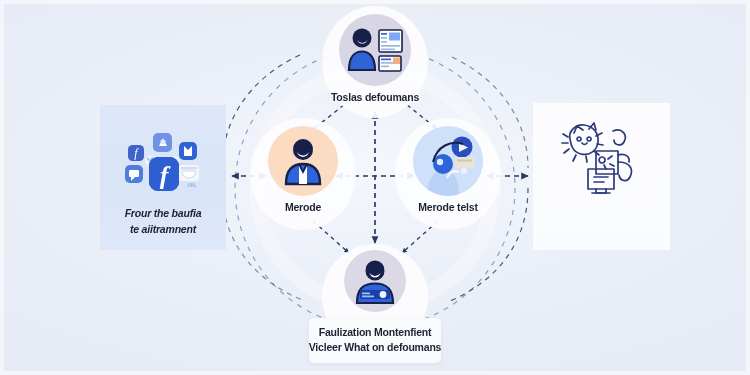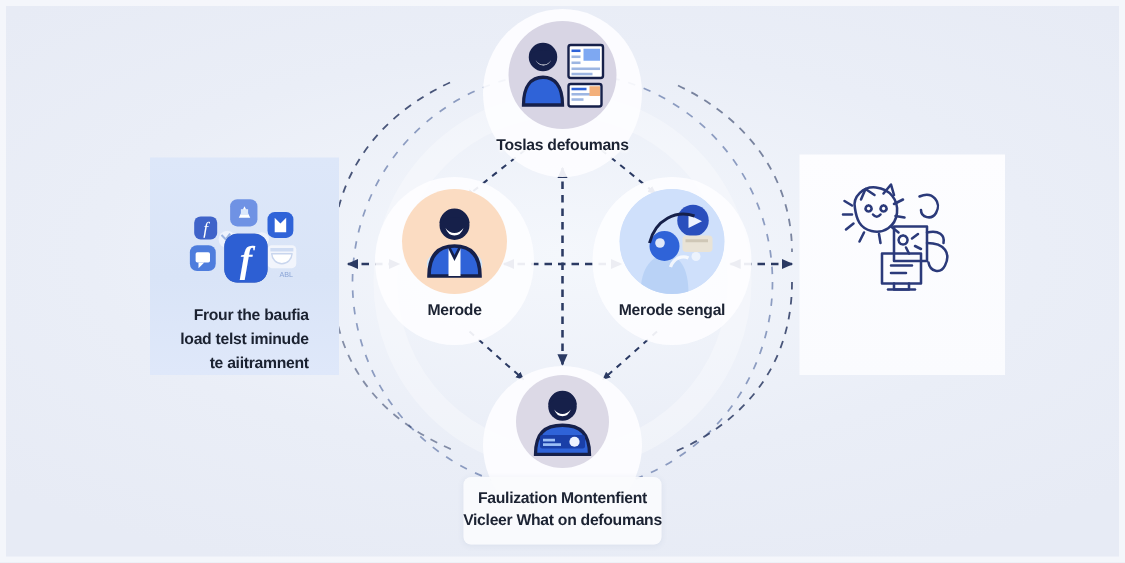--- a/index.html
+++ b/index.html
@@ -63,21 +63,21 @@
   }
 
   
   .panel{
     position:absolute;z-index:6;
     display:flex;flex-direction:column;align-items:center;
     justify-content:flex-start;
     box-sizing:border-box;
   }
   .panel-text{
-    margin-top:6px;text-align:right;
+    margin-top:6px;text-align:center;font-style:italic;
   }
   .panel-text div{
     font-size:10.5px;font-weight:700;color:#1b2231;
     line-height:16px;white-space:nowrap;letter-spacing:-0.2px;
   }
   #panel-left{
     left:100px;top:105px;width:126px;height:145px;
     background:linear-gradient(180deg,#dde7f9 0%,#d9e4f7 55%,#dfe8fa 100%);
     padding-top:22px;
   }
@@ -187,21 +187,21 @@
         <circle cx="27" cy="36" r="3.2" fill="#ffffff" opacity="0.85"></circle>
         <circle cx="49" cy="21" r="10.5" fill="#2a4fbd"></circle>
         <path d="M46,17 L55,21.5 L46,26 z" fill="#eef3ff"></path>
         <rect x="42" y="31" width="20" height="11" rx="2.5" fill="#e9e3d6"></rect>
         <rect x="44" y="33.5" width="15" height="2" fill="#cfc7b6"></rect>
         <path d="M20,36 C24,20 38,14 50,18" fill="none" stroke="#16204a" stroke-width="2"></path>
         <path d="M34,52 C36,46 42,44 46,46" fill="none" stroke="#ffffff" stroke-width="2.2" opacity="0.8"></path>
         <circle cx="51" cy="45" r="3" fill="#ffffff" opacity="0.6"></circle>
       </svg>
     </div>
-    <div class="node-label">Merode sengal</div>
+    <div class="node-label">Merode telst</div>
   </div>
 
   <div class="node" style="left:305px;top:250px;width:140px;">
     <div class="disc" style="width:62px;height:62px;background:#dcd9e6;">
       <svg width="48" height="46" viewBox="0 0 48 46">
         <circle cx="24" cy="13" r="9.5" fill="#16204a"></circle>
         <path d="M14.5,12 a9.5,9.5 0 0 1 19,0 a10,6.5 0 0 0 -19,0z" fill="#16204a"></path>
         <path d="M18.5,15 a6,7.5 0 0 0 11,0 a7.5,9.5 0 0 1 -11,0z" fill="#ffffff"></path>
         <path d="M6,45 C6,31 12,25.5 24,25.5 C36,25.5 42,31 42,45 z" fill="#2f63d8"></path>
         <path d="M6,45 C6,31 12,25.5 24,25.5 C36,25.5 42,31 42,45 z" fill="none" stroke="#16204a" stroke-width="2.2"></path>
@@ -242,21 +242,20 @@
       <circle cx="60" cy="34" r="5" fill="#eef3fd" opacity="0.9"></circle>
       <path d="M32,31 l3,3 l3,-4" fill="none" stroke="#9db6e2" stroke-width="1.4"></path>
 
       <rect x="34" y="30" width="30" height="34" rx="9" fill="#1f3f9e"></rect>
       <rect x="34" y="30" width="30" height="34" rx="9" fill="#2f63d8" opacity="0.9"></rect>
       <text x="49" y="57" font-family="Liberation Serif, serif" font-size="26" fill="#ffffff" text-anchor="middle" font-style="italic" font-weight="bold">f</text>
       <text x="77" y="60" font-family="Liberation Sans, sans-serif" font-size="5" fill="#8aa4d6" text-anchor="middle">ABL</text>
     </svg>
     <div class="panel-text">
       <div>Frour the baufia</div>
-      <div>load telst iminude</div>
       <div>te aiitramnent</div>
     </div>
   </div>
 
   <div class="panel" id="panel-right">
     <svg width="92" height="80" viewBox="0 0 92 80">
       <g fill="none" stroke="#2b3a7a" stroke-width="1.7" stroke-linecap="round" stroke-linejoin="round">
 
         <path d="M18,16 l3,-7 l6,4 M33,12 l5,-6 l2,7"></path>
         <path d="M14,22 C12,14 20,7 28,8 C37,9 43,16 42,25 C41,34 33,39 25,37 C17,35 15,29 14,22 z"></path>

